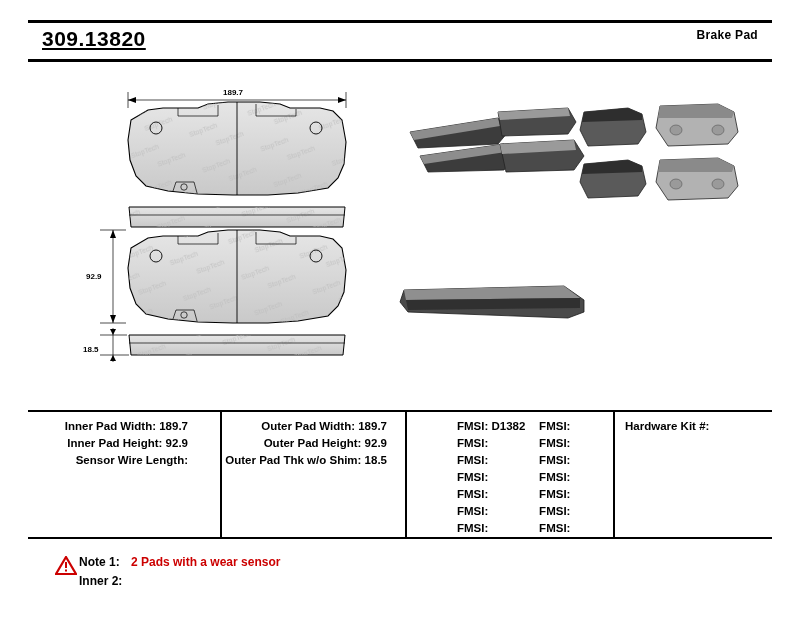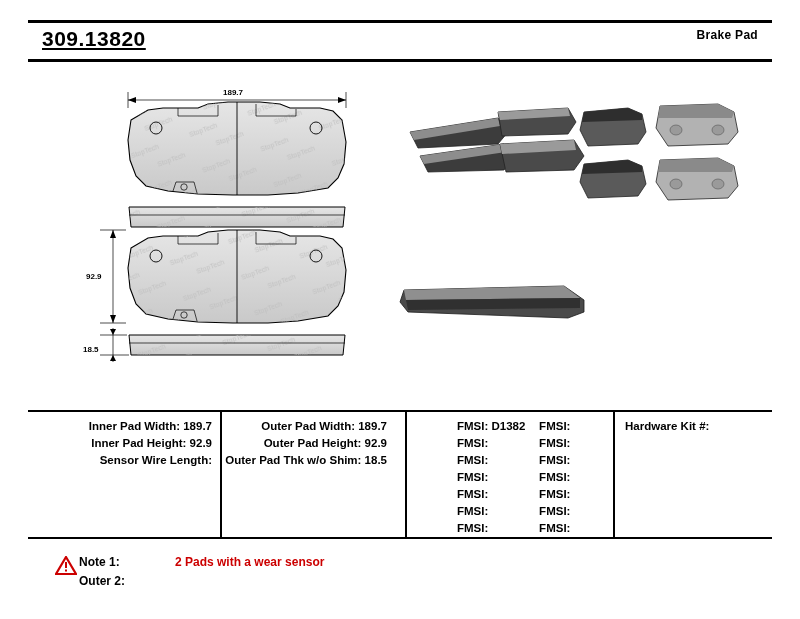--- a/index.html
+++ b/index.html
@@ -96,21 +96,21 @@
     box-sizing: border-box;
   }
   .spec-body .col2, .spec-body .col3, .spec-body .col4 {
     border-left: 2px solid #000;
   }
   .row-line {
     font-weight: bold;
     line-height: 17px;
     white-space: nowrap;
   }
-  .inner-col .row-line { text-align: right; padding-right: 8px; }
+  .inner-col .row-line { text-align: right; padding-right: 32px; }
   .outer-col .row-line { text-align: right; padding-right: 18px; }
   .fmsi-col {
     padding-left: 10px;
   }
   .fmsi-row {
     display: flex;
     line-height: 17px;
     padding-left: 40px;
   }
   .fmsi-row span {
@@ -138,21 +138,20 @@
     line-height: 19px;
   }
   .note-label {
     font-weight: bold;
     width: 52px;
     margin-left: 24px;
   }
   .note-value {
     font-weight: bold;
     color: #cc0000;
-    margin-left: 44px;
   }
   .warn-icon {
     position: absolute;
     left: 0px;
     top: 3px;
     width: 22px;
     height: 19px;
   }
 </style>
 </head>
@@ -368,18 +367,18 @@
         <polygon points="11,1 21,18 1,18" fill="#ffffff" stroke="#cc0000" stroke-width="2.2"></polygon>
         <rect x="10" y="6" width="2" height="6" fill="#cc0000"></rect>
         <rect x="10" y="13.5" width="2" height="2" fill="#cc0000"></rect>
       </svg>
     </span>
     <div class="note-row">
       <div class="note-label">Note 1:</div>
       <div class="note-value">2 Pads with a wear sensor</div>
     </div>
     <div class="note-row">
-      <div class="note-label">Outer 2:</div>
+      <div class="note-label">Inner 2:</div>
       <div class="note-value"></div>
     </div>
   </div>
 
 </div>
 
 </body></html>

